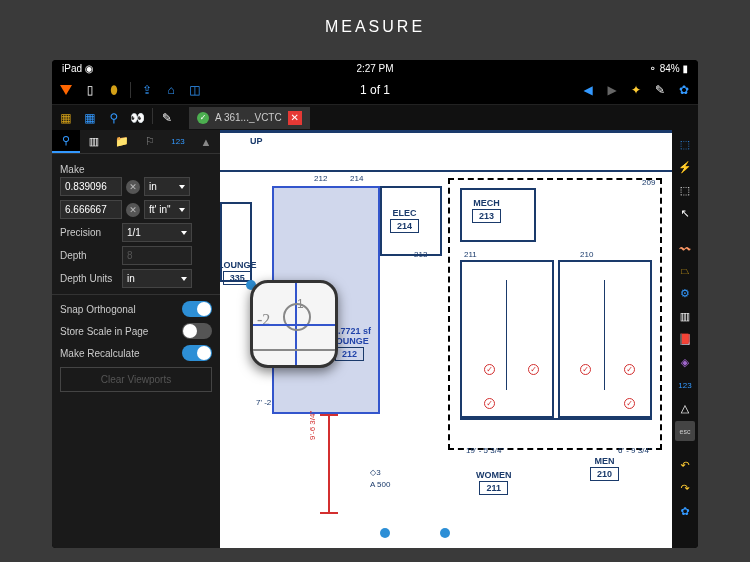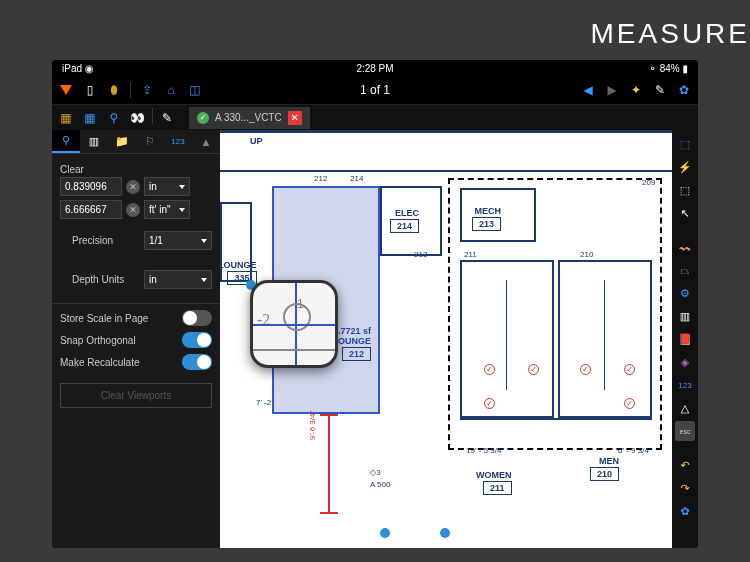--- a/index.html
+++ b/index.html
@@ -1,17 +1,17 @@
 <!DOCTYPE html>
 <html><head>
 <meta charset="utf-8">
 <style>
 * { margin: 0; padding: 0; box-sizing: border-box; font-family: -apple-system, Helvetica, Arial, sans-serif; }
 body { background: #3a3a3a; width: 750px; height: 562px; overflow: hidden; position: relative; }
-.page-title { color: #fff; text-align: right; font-size: 28px; font-weight: 200; letter-spacing: 3px; padding: 18px 0 12px; }
+.page-title { color: #fff; text-align: center; font-size: 16px; font-weight: 200; letter-spacing: 3px; padding: 18px 0 12px; }
 .device { position: absolute; left: 52px; top: 60px; width: 646px; height: 488px; background: #000; border-radius: 4px; overflow: hidden; }
 .statusbar { height: 16px; background: #000; color: #fff; display: flex; align-items: center; justify-content: space-between; font-size: 10px; padding: 0 10px; }
 .statusbar .center { position: absolute; left: 50%; transform: translateX(-50%); }
 .toolbar-top { height: 28px; background: #000; display: flex; align-items: center; padding: 0 6px; position: relative; }
 .toolbar-top .left-icons { display: flex; gap: 8px; align-items: center; }
 .toolbar-top .center { position: absolute; left: 50%; transform: translateX(-50%); color: #fff; font-size: 12px; }
 .toolbar-top .right-icons { margin-left: auto; display: flex; gap: 8px; align-items: center; }
 .icon { width: 16px; height: 16px; display: inline-flex; align-items: center; justify-content: center; font-size: 12px; }
 .triangle-down { width: 0; height: 0; border-left: 6px solid transparent; border-right: 6px solid transparent; border-top: 10px solid #ff6600; }
 .toolbar2 { height: 26px; background: #111; display: flex; align-items: center; padding: 0 4px; gap: 6px; border-top: 1px solid #222; }
@@ -22,43 +22,43 @@
 .tab .check { width: 12px; height: 12px; background: #4caf50; border-radius: 50%; display: flex; align-items: center; justify-content: center; color: #fff; font-size: 8px; }
 .tab .close { width: 14px; height: 14px; background: #e53935; color: #fff; display: flex; align-items: center; justify-content: center; font-size: 10px; }
 .content { position: relative; height: calc(100% - 70px); display: flex; }
 .sidebar { width: 168px; background: #1a1a1a; color: #ccc; padding: 0; overflow: hidden; }
 .side-tabs { height: 24px; display: flex; border-bottom: 1px solid #333; }
 .side-tab { flex: 1; display: flex; align-items: center; justify-content: center; font-size: 11px; color: #888; }
 .side-tab.active { background: #000; color: #3399ff; border-bottom: 2px solid #3399ff; }
 .panel { padding: 6px 8px; font-size: 11px; }
 .panel label { display: block; color: #ccc; margin: 4px 0 2px; font-size: 10px; }
 .row { display: flex; gap: 4px; margin-bottom: 4px; align-items: center; }
-.row label { width: 58px; font-size: 10px; margin: 12px; }
+.row label { width: 58px; font-size: 10px; margin: 0; }
 .input { background: #2a2a2a; border: 1px solid #444; color: #fff; padding: 3px 4px; font-size: 10px; width: 62px; }
 .input.disabled { background: #222; color: #555; }
 .select { background: #2a2a2a; border: 1px solid #444; color: #fff; padding: 3px 4px; font-size: 10px; width: 46px; display: flex; justify-content: space-between; align-items: center; }
 .select .caret { width: 0; height: 0; border-left: 3px solid transparent; border-right: 3px solid transparent; border-top: 4px solid #fff; }
 .clearbtn { width: 14px; height: 14px; background: #555; border-radius: 50%; color: #bbb; font-size: 9px; display: flex; align-items: center; justify-content: center; }
 .btn-row { display: flex; gap: 6px; margin: 6px 0; }
 .btn { flex: 1; border: 1px solid #2d8fd6; color: #3399ff; background: transparent; padding: 5px 0; font-size: 10px; text-align: center; }
 .divider { height: 1px; background: #333; margin: 6px -8px; }
 .toggle-row { display: flex; justify-content: space-between; align-items: center; margin: 6px 0; font-size: 10px; }
 .toggle { width: 30px; height: 16px; background: #555; border-radius: 8px; position: relative; }
 .toggle.on { background: #2d8fd6; }
 .toggle .knob { width: 14px; height: 14px; background: #fff; border-radius: 50%; position: absolute; top: 1px; left: 1px; }
 .toggle.on .knob { left: 15px; }
-.btn-wide { border: 1px solid #444; color: #555; padding: 6px 0; text-align: center; font-size: 10px; margin-top: 13px; }
+.btn-wide { border: 1px solid #444; color: #555; padding: 6px 0; text-align: center; font-size: 10px; margin-top: 6px; }
 .canvas-area { flex: 1; background: #fff; position: relative; overflow: hidden; }
 .right-toolbar { width: 26px; background: #111; display: flex; flex-direction: column; align-items: center; gap: 3px; padding: 4px 0; }
 .right-toolbar .ri { width: 20px; height: 20px; display: flex; align-items: center; justify-content: center; font-size: 11px; color: #888; }
 .right-toolbar .ri.active { color: #3399ff; }
 
 .room { position: absolute; border: 2px solid #1a3a6b; background: #fff; }
 .room.highlighted { background: rgba(120,140,200,0.35); }
-.room-label { position: absolute; font-size: 9px; color: #1a3a6b; font-weight: bold; text-align: right; }
+.room-label { position: absolute; font-size: 9px; color: #1a3a6b; font-weight: bold; text-align: center; }
 .room-num { border: 1px solid #1a3a6b; padding: 1px 6px; font-size: 9px; display: inline-block; margin-top: 1px; }
 .dashbox { position: absolute; border: 2px dashed #000; }
 .dim { position: absolute; font-size: 8px; color: #1a3a6b; }
 .dim.red { color: #d32f2f; }
 .redcheck { width: 11px; height: 11px; border: 1.5px solid #d32f2f; border-radius: 50%; position: absolute; display: flex; align-items: center; justify-content: center; color: #d32f2f; font-size: 8px; }
 .magnifier { position: absolute; width: 88px; height: 88px; background: #f5f5f5; border: 3px solid #333; border-radius: 18px; box-shadow: 0 4px 12px rgba(0,0,0,0.5); overflow: hidden; }
 .magnifier::after { content: ''; position: absolute; top: 50%; left: 0; right: 0; height: 2px; background: #3355cc; }
 .magnifier .mag-text { position: absolute; font-size: 16px; color: #888; left: 4px; top: 28px; font-family: cursive; }
 .bluedot { position: absolute; width: 10px; height: 10px; background: #2d8fd6; border-radius: 50%; }
 .wall { position: absolute; background: #1a3a6b; }
@@ -66,21 +66,21 @@
 </style>
 </head>
 <body>
 
 <div class="page-title">MEASURE</div>
 
 <div class="device">
 
   <div class="statusbar">
     <span><span>iPad</span> <span>◉</span></span>
-    <span class="center">2:28 PM</span>
+    <span class="center">2:27 PM</span>
     <span>⚬ <span>84%</span> ▮</span>
   </div>
 
   <div class="toolbar-top">
     <div class="left-icons">
       <span class="icon">
           <span class="triangle-down"></span>
         </span>
       <span class="icon" style="color:#fff">▯</span>
       <span class="icon" style="color:#d4a017">⬮</span>
@@ -104,39 +104,39 @@
       <span class="ticon" style="color:#d4a017">▦</span>
       <span class="ticon" style="color:#3399ff">▦</span>
       <span class="ticon" style="color:#3399ff">⚲</span>
       <span class="ticon" style="color:#3399ff">👀</span>
       <span style="width:1px;height:16px;background:#333"></span>
       <span class="ticon" style="color:#fff">✎</span>
     </div>
     <div class="tabbar">
       <div class="tab">
         <span class="check">✓</span>
-        <span>A 330..._VCTC</span>
+        <span>A 361..._VCTC</span>
         <span class="close">✕</span>
       </div>
     </div>
   </div>
 
   <div class="content">
 
     <div class="sidebar">
       <div class="side-tabs">
         <span class="side-tab active">⚲</span>
         <span class="side-tab" style="color:#fff">▥</span>
         <span class="side-tab">📁</span>
         <span class="side-tab">⚐</span>
         <span class="side-tab" style="color:#3399ff;font-size:8px">123</span>
         <span class="side-tab">▲</span>
       </div>
       <div class="panel">
-        <label>Clear</label>
+        <label>Make</label>
         <div class="row">
           <input class="input" value="0.839096" style="">
           <span class="clearbtn">✕</span>
           <div class="select">
               <span>in</span>
               <span class="caret"></span>
             </div>
         </div>
         <div class="row">
           <input class="input" value="6.666667" style="">
@@ -147,36 +147,40 @@
             </div>
         </div>
         <div class="row">
           <label>Precision</label>
           <div class="select" style="width:70px">
               <span>1/1</span>
               <span class="caret"></span>
             </div>
         </div>
         <div class="row">
+          <label>Depth</label>
+          <input class="input disabled" style="width: 70px;" disabled="" value="8">
+        </div>
+        <div class="row">
           <label>Depth Units</label>
           <div class="select" style="width:70px">
               <span>in</span>
               <span class="caret"></span>
             </div>
         </div>
         <div class="divider"></div>
         <div class="toggle-row">
+          <span>Snap Orthogonal</span>
+          <div class="toggle on">
+              <div class="knob"></div>
+            </div>
+        </div>
+        <div class="toggle-row">
           <span>Store Scale in Page</span>
           <div class="toggle">
-              <div class="knob"></div>
-            </div>
-        </div>
-        <div class="toggle-row">
-          <span>Snap Orthogonal</span>
-          <div class="toggle on">
               <div class="knob"></div>
             </div>
         </div>
         <div class="toggle-row">
           <span>Make Recalculate</span>
           <div class="toggle on">
               <div class="knob"></div>
             </div>
         </div>
         <div class="btn-wide">Clear Viewports</div>
@@ -204,21 +208,21 @@
       </div>
 
       <div class="room" style="left:160px;top:56px;width:62px;height:70px"></div>
       <div class="room-label" style="left:170px;top:78px">
         <div>ELEC</div>
         <div class="room-num">214</div>
       </div>
 
       <div class="dashbox" style="left:228px;top:48px;width:214px;height:272px"></div>
       <div class="room" style="left:240px;top:58px;width:76px;height:54px"></div>
-      <div class="room-label" style="left:252px;top:76px">
+      <div class="room-label" style="left:252px;top:68px">
         <div>MECH</div>
         <div class="room-num">213</div>
       </div>
 
       <div class="room" style="left:240px;top:130px;width:94px;height:158px"></div>
       <div class="room" style="left:338px;top:130px;width:94px;height:158px"></div>
       <div class="line" style="left:240px;top:288px;width:192px;height:2px"></div>
 
       <div class="line" style="left:286px;top:150px;width:1px;height:110px"></div>
       <div class="line" style="left:384px;top:150px;width:1px;height:110px"></div>

